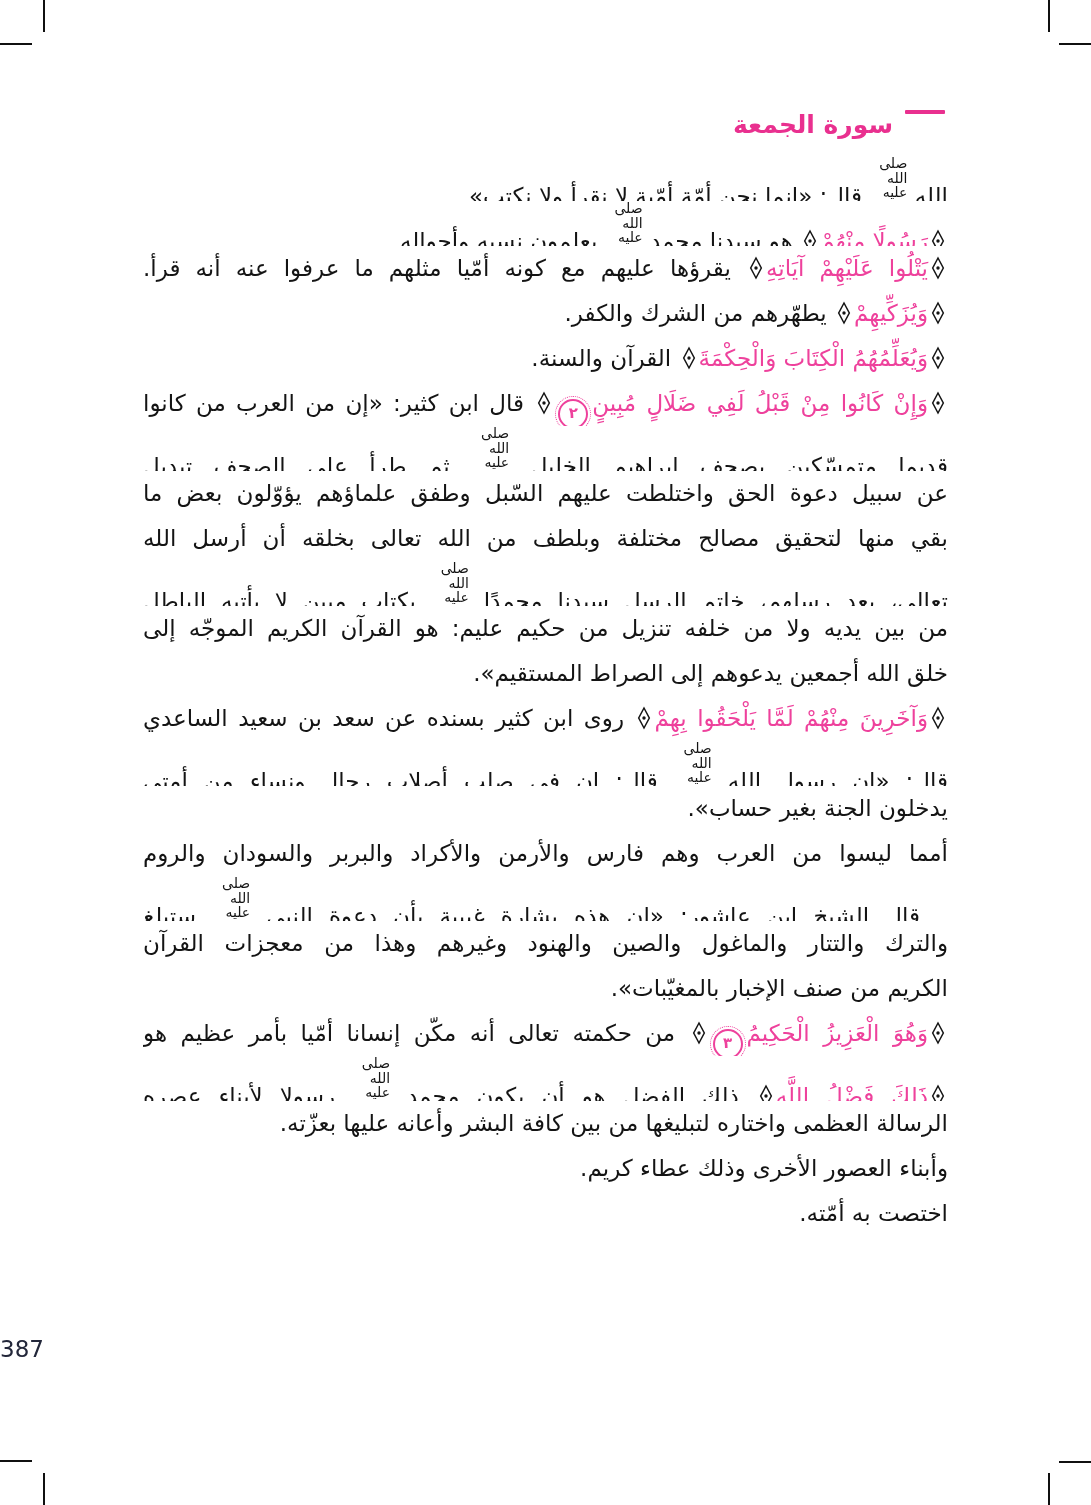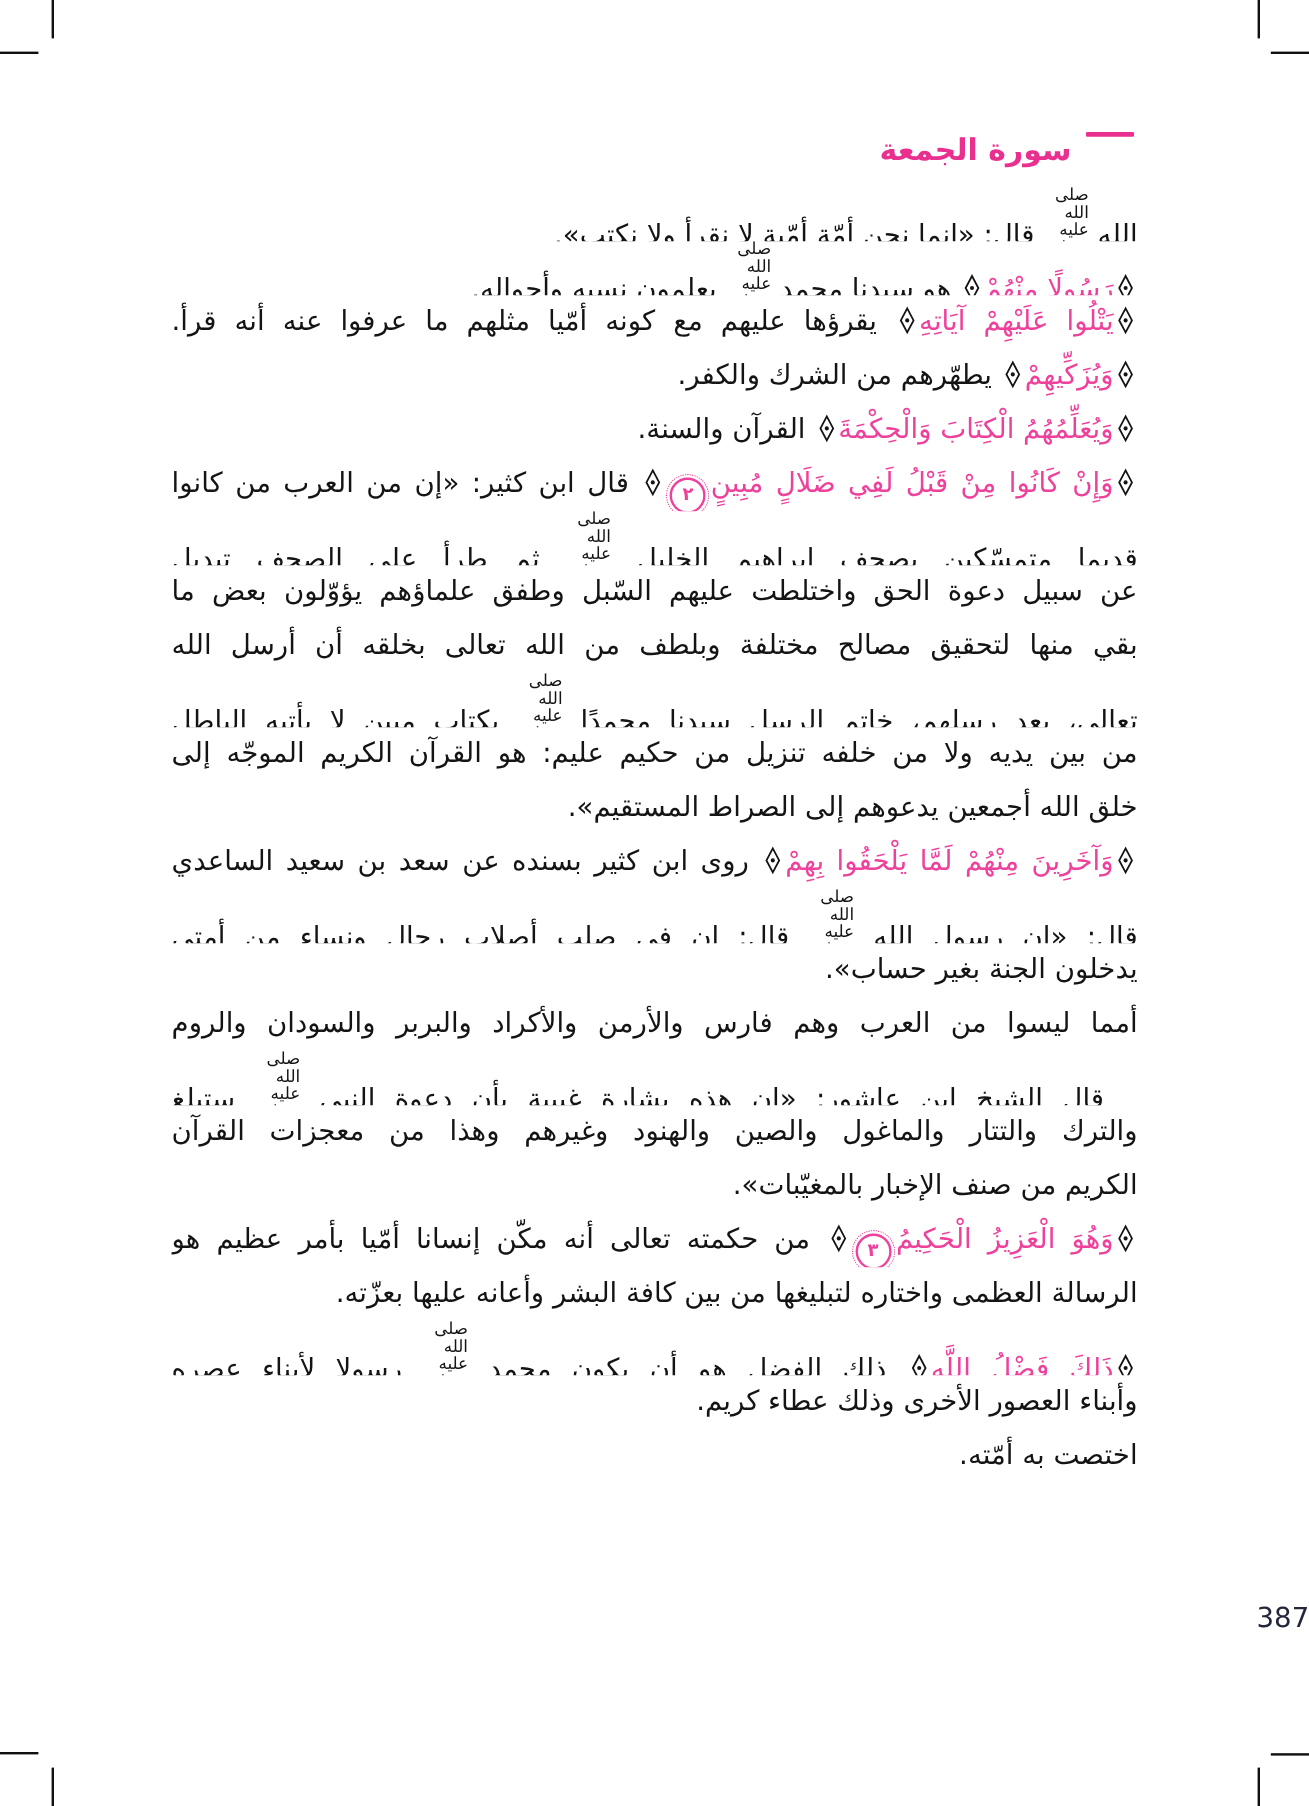--- a/index.html
+++ b/index.html
@@ -47,21 +47,21 @@
     width:26px;height:26px;border-radius:50%;
     border:2px solid var(--qpink,#ee419c);
     outline:1px dotted var(--qpink,#ee419c);outline-offset:2px;
     color:var(--qpink,#ee419c);font-size:15px;font-weight:700;
     vertical-align:-7px;margin:0 4px;
   }
   .bracket{vertical-align:-6px;margin:0 3px;}
   
   .pageno{
     position:absolute;top:1336px;left:0;width:100%;
-    text-align:right;font-size:23px;color:#23273a;direction:ltr;
+    text-align:left;font-size:23px;color:#23273a;direction:ltr;
   }
 </style>
 </head>
 <body style="--pink: #e9308f; --qpink: #ee419c;">
 
 <div class="crop v" style="top:0;left:43px;"></div>
 <div class="crop h" style="top:43px;left:0;"></div>
 <div class="crop v" style="top:0;left:1048px;"></div>
 <div class="crop h" style="top:43px;left:1059px;"></div>
 <div class="crop h" style="top:1460px;left:0;"></div>
@@ -130,25 +130,25 @@
     <div class="line just ind"><span class="seg-n">قال الشيخ ابن عاشور: «إن هذه بشارة غيبية بأن دعوة النبي </span><span class="seg-saw">صلى الله عليه وسلم</span><span class="seg-n"> ستبلغ</span></div>
     <div class="line just"><span class="seg-n">والترك والتتار والماغول والصين والهنود وغيرهم وهذا من معجزات القرآن</span></div>
     <div class="line"><span class="seg-n">الكريم من صنف الإخبار بالمغيّبات».</span></div>
     <div class="line just"><svg class="bracket" width="14" height="28" viewBox="0 0 14 28">
         <path d="M7 4 L12.3 14 L7 24 L1.7 14 Z" fill="none" stroke="#141414" stroke-width="1.5"></path>
         <circle cx="7" cy="14" r="1.7" fill="#141414"></circle>
       </svg><span class="seg-q">وَهُوَ الْعَزِيزُ الْحَكِيمُ</span><span class="seg-ayah">٣</span><svg class="bracket" width="14" height="28" viewBox="0 0 14 28">
         <path d="M7 4 L12.3 14 L7 24 L1.7 14 Z" fill="none" stroke="#141414" stroke-width="1.5"></path>
         <circle cx="7" cy="14" r="1.7" fill="#141414"></circle>
       </svg><span class="seg-n"> من حكمته تعالى أنه مكّن إنسانا أمّيا بأمر عظيم هو</span></div>
-    <div class="line"><span class="seg-n">الرسالة العظمى واختاره لتبليغها من بين كافة البشر وأعانه عليها بعزّته.</span></div>
     <div class="line just"><svg class="bracket" width="14" height="28" viewBox="0 0 14 28">
         <path d="M7 4 L12.3 14 L7 24 L1.7 14 Z" fill="none" stroke="#141414" stroke-width="1.5"></path>
         <circle cx="7" cy="14" r="1.7" fill="#141414"></circle>
       </svg><span class="seg-q">ذَلِكَ فَضْلُ اللَّهِ</span><svg class="bracket" width="14" height="28" viewBox="0 0 14 28">
         <path d="M7 4 L12.3 14 L7 24 L1.7 14 Z" fill="none" stroke="#141414" stroke-width="1.5"></path>
         <circle cx="7" cy="14" r="1.7" fill="#141414"></circle>
       </svg><span class="seg-n"> ذلك الفضل هو أن يكون محمد </span><span class="seg-saw">صلى الله عليه وسلم</span><span class="seg-n"> رسولا لأبناء عصره</span></div>
+    <div class="line"><span class="seg-n">الرسالة العظمى واختاره لتبليغها من بين كافة البشر وأعانه عليها بعزّته.</span></div>
     <div class="line"><span class="seg-n">وأبناء العصور الأخرى وذلك عطاء كريم.</span></div>
     <div class="line"><span class="seg-n">اختصت به أمّته.</span></div>
   </div>
 
 <div class="pageno">387</div>
 
 </body></html>

